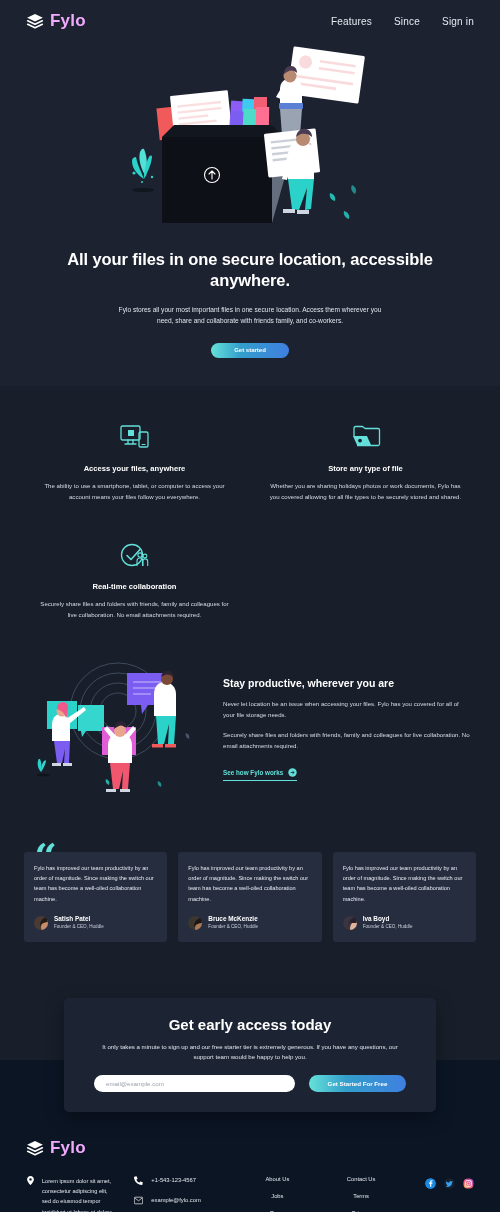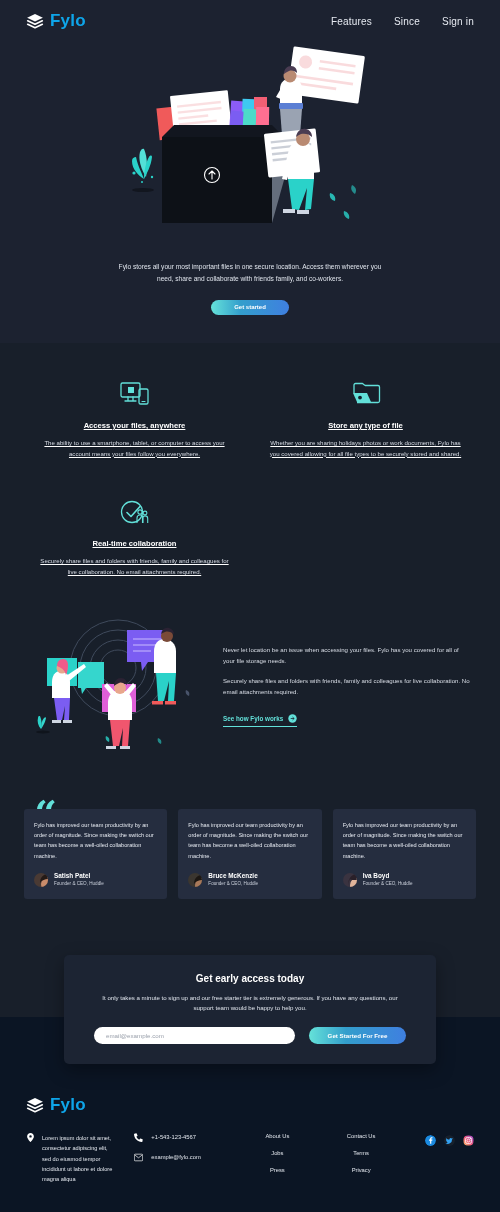--- a/index.html
+++ b/index.html
@@ -14,21 +14,21 @@
   .page { width:500px; position:relative; }
 
   
   .hero-section { background:#1c2230; padding:0 0 28px 0; }
   .topbar {
     display:flex; align-items:center; justify-content:space-between;
     padding:11px 26px 0 26px;
   }
   .logo { display:flex; align-items:center; gap:6px; }
   .logo-mark { width:18px; height:16px; display:block; }
-  .logo-text { font-size:17px; font-weight:700; letter-spacing:.2px; color:#0ea5e9; }
+  .logo-text { font-size:17px; font-weight:700; letter-spacing:.2px; color:#f0abfc; }
   .nav { display:flex; align-items:center; gap:22px; }
   .nav a { color:#e5e9f0; font-size:10px; text-decoration:none; letter-spacing:.2px; }
 
   .hero-art { width:320px; margin:14px auto 0 auto; display:block; }
 
   .hero-copy { text-align:center; padding:14px 60px 0 60px; }
   .hero-title {
     font-size:16.5px; font-weight:700; line-height:1.3; color:#fff;
     letter-spacing:-.1px;
   }
@@ -40,21 +40,21 @@
     display:inline-block; border:none; cursor:pointer;
     background:linear-gradient(90deg,#65e2d9 0%,#339ecc 38%,#3f7fe0 100%);
     color:#fff; font-weight:700; border-radius:999px;
     font-family:"Liberation Sans", sans-serif;
   }
   .hero-btn { margin-top:16px; width:78px; height:15px; font-size:6px; line-height:15px; padding:0; }
 
   
   .features {
     background:#181f2a; padding:34px 30px 22px 30px;
-    display:grid; grid-template-columns:1fr 1fr; column-gap:22px; row-gap:36px;text-decoration:underline;
+    display:grid; grid-template-columns:1fr 1fr; column-gap:22px; row-gap:36px;
   }
   .feature { text-align:center; }
   .feature-icon { height:34px; display:flex; align-items:center; justify-content:center; margin-bottom:10px; }
   .feature-title { font-size:7.6px; font-weight:700; color:#fff; margin-bottom:8px; }
   .feature-text { font-size:6.1px; line-height:1.75; color:#d8dde6; padding:0 6px; }
 
   
   .productive {
     background:#181f2a; padding:16px 30px 36px 30px;
     display:flex; align-items:center; gap:18px;
@@ -85,21 +85,21 @@
   .trole { font-size:4.6px; color:#c9cfda; line-height:1.4; margin-top:1px; }
 
   
   .cta-zone { position:relative; background:#181f2a; height:62px; }
   .footer-bleed { background:#0b1524; height:72px; }
   .cta-card {
     position:absolute; left:64px; top:0; width:372px;
     background:#1c2433; border-radius:5px; padding:18px 30px 20px 30px;
     text-align:center; box-shadow:0 6px 18px rgba(0,0,0,.35); z-index:5;
   }
-  .cta-title { font-size:10px; font-weight:700; color:#fff; margin-bottom:9px; }
+  .cta-title { font-size:15px; font-weight:700; color:#fff; margin-bottom:9px; }
   .cta-text { font-size:6.1px; line-height:1.7; color:#dfe4ec; margin-bottom:13px; }
   .cta-form { display:flex; gap:14px; align-items:center; }
   .cta-input {
     flex:1; height:17px; border-radius:999px; border:none; outline:none;
     background:#fff; color:#3a3a3a; font-size:6.2px; padding:0 12px;
     font-family:"Liberation Sans", sans-serif;
   }
   .cta-input::placeholder { color:#9aa0ab; }
   .cta-btn { width:97px; height:17px; font-size:6.2px; line-height:17px; }
 
@@ -219,20 +219,21 @@
         <path d="M193 164h12v4h-12zM207 165h12v4h-12z" fill="#cfd6e2"></path>
         <path d="M198 108l-6 26 5 1 7-24z" fill="#ffffff"></path>
       </g>
 
       <path d="M240 148c4 1 6 4 5 8-4-1-6-4-5-8z" fill="#2ad2c9" opacity=".85"></path>
       <path d="M262 140c4 2 5 5 3 9-3-2-5-5-3-9z" fill="#2ad2c9" opacity=".6"></path>
       <path d="M254 166c4 1 6 4 5 8-4-1-6-5-5-8z" fill="#2ad2c9" opacity=".8"></path>
     </svg>
 
     <div class="hero-copy">
+      <h1 class="hero-title">All your files in one secure location, accessible anywhere.</h1>
       <p class="hero-sub">Fylo stores all your most important files in one secure location. Access them wherever you need, share and collaborate with friends family, and co-workers.</p>
       <button class="btn-grad hero-btn">Get started</button>
     </div>
   </section>
 
   <section class="features">
 
     <div class="feature">
       <div class="feature-icon">
         <svg width="30" height="26" viewBox="0 0 30 26">
@@ -332,20 +333,21 @@
 
       <path d="M10 100c2 5 2 9 1 13-3-3-4-8-3-11 0-2 1-2 2-2z" fill="#2ad2c9"></path>
       <path d="M16 102c-1 5-3 8-5 11 0-4 1-9 3-11 1-1 2-1 2 0z" fill="#35d6cd"></path>
       <ellipse cx="13" cy="116" rx="7" ry="1.5" fill="#0f141c"></ellipse>
       <path d="M76 120c3 1 4 3 3 6-3-1-4-4-3-6z" fill="#2ad2c9" opacity=".8"></path>
       <path d="M128 122c3 1 4 3 3 6-3-1-4-4-3-6z" fill="#2ad2c9" opacity=".6"></path>
       <path d="M156 74c3 1 4 3 3 6-3-1-4-4-3-6z" fill="#55607a" opacity=".8"></path>
     </svg>
 
     <div class="productive-copy">
+      <h2 class="productive-title">Stay productive, wherever you are</h2>
       <p class="productive-text">Never let location be an issue when accessing your files. Fylo has you covered for all of your file storage needs.</p>
       <p class="productive-text">Securely share files and folders with friends, family and colleagues for live collaboration. No email attachments required.</p>
       <a href="#" class="works-link">
         <span>See how Fylo works</span>
         <svg class="works-arrow" viewBox="0 0 16 16">
           <circle cx="8" cy="8" r="7.5" fill="#62e0d9"></circle>
           <path d="M5.5 8h5M8.5 5.8 10.8 8l-2.3 2.2" fill="none" stroke="#1b2330" stroke-width="1.4" stroke-linecap="round" stroke-linejoin="round"></path>
         </svg>
       </a>
     </div>

